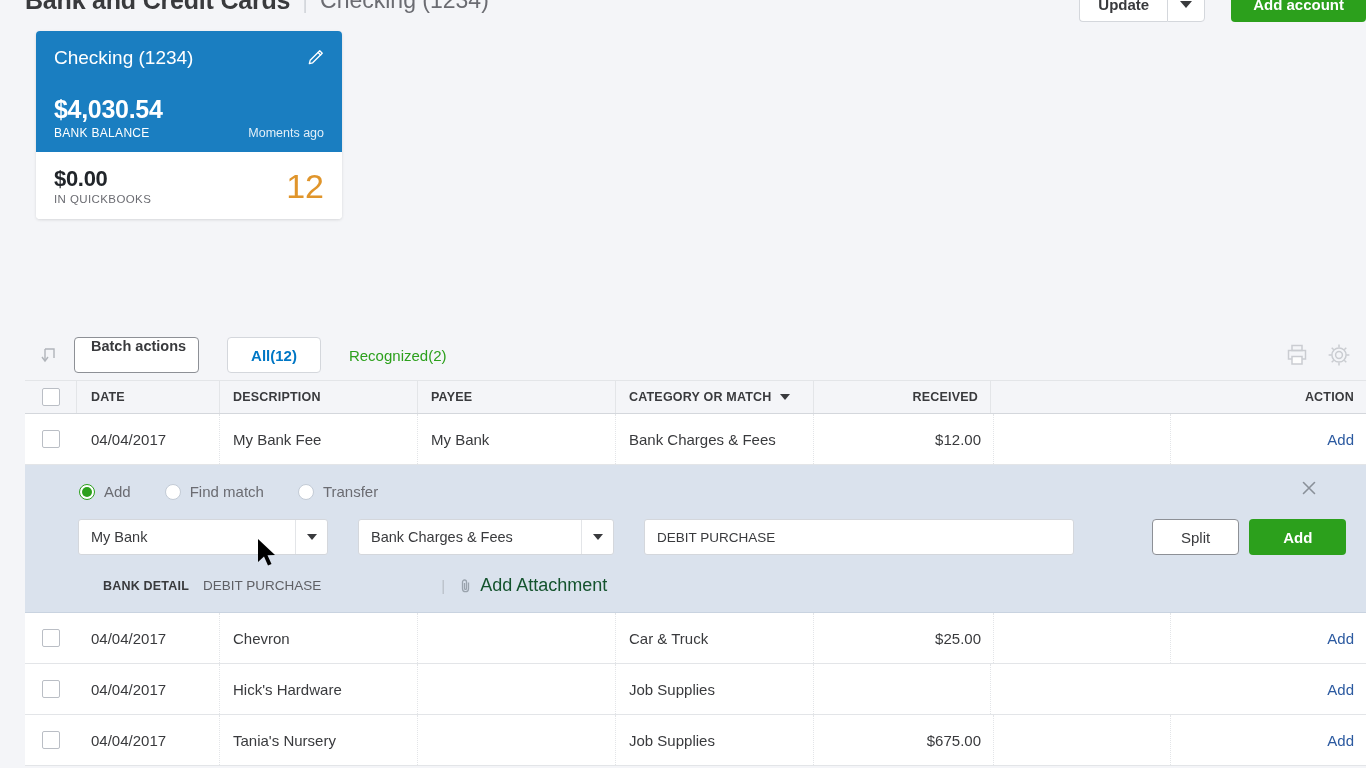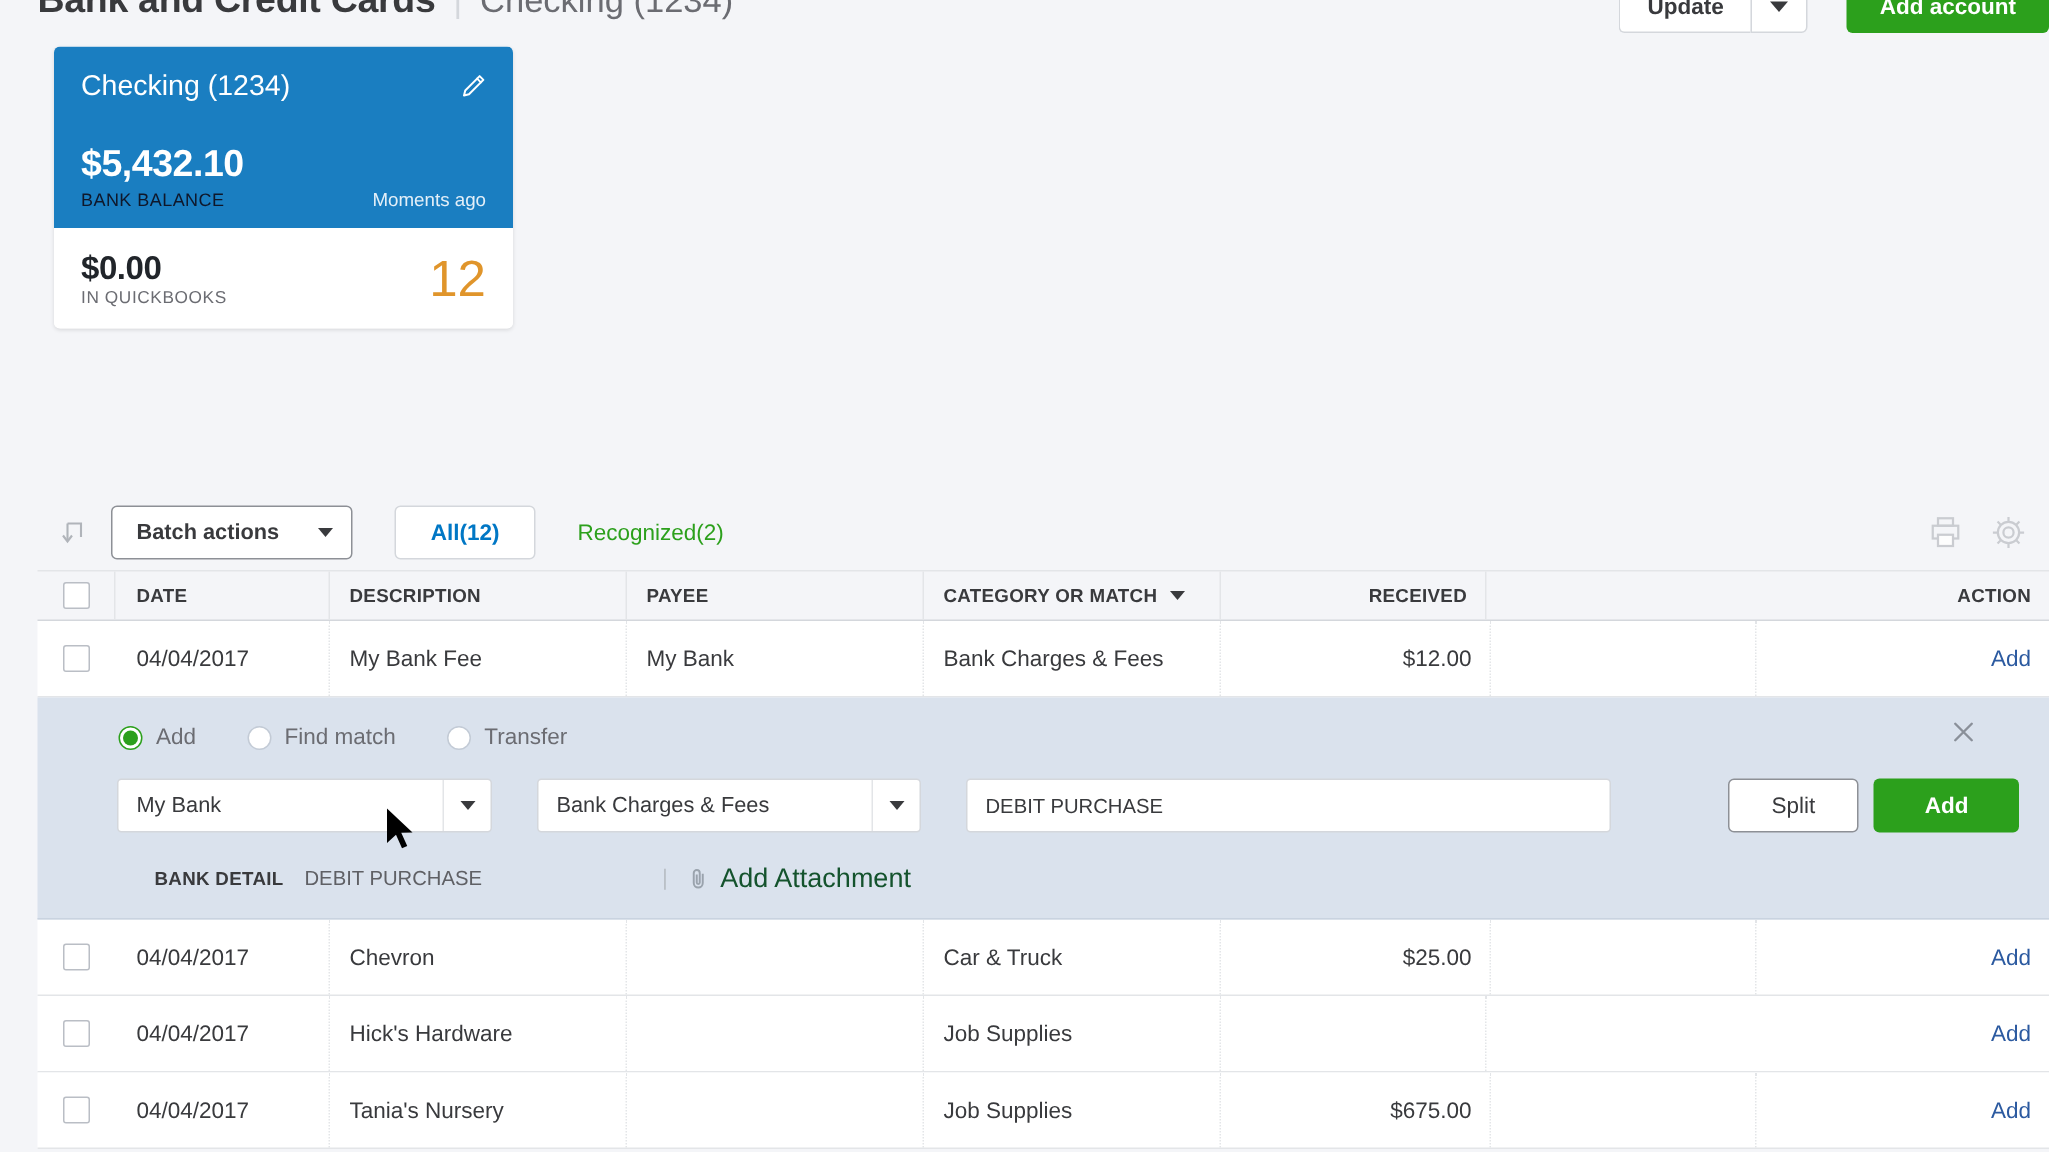--- a/index.html
+++ b/index.html
@@ -61,21 +61,21 @@
     background: #fff;
   }
   .acct-top { background: #1a7ec1; padding: 16px 18px 12px 18px; position: relative; }
   .acct-name { color: #fff; font-size: 19px; font-weight: 400; }
   .acct-edit {
     position: absolute; right: 16px; top: 16px;
     width: 20px; height: 20px; cursor: pointer;
   }
   .acct-balance { color: #fff; font-size: 25px; font-weight: bold; margin-top: 26px; letter-spacing: -0.3px;}
   .acct-meta { display: flex; justify-content: space-between; align-items: baseline; margin-top: 2px; }
-  .acct-meta-l { color: #0f172a; font-size: 12px; letter-spacing: .3px; }
+  .acct-meta-l { color: #ffffff; font-size: 12px; letter-spacing: .3px; }
   .acct-meta-r { color: #e3eff8; font-size: 12.5px; }
   .acct-bot { background: #fff; padding: 14px 18px 14px 18px; display: flex; justify-content: space-between; align-items: center; }
   .acct-qb-amt { font-size: 22px; font-weight: bold; color: #21252a; letter-spacing: -0.3px; }
   .acct-qb-lbl { font-size: 11.5px; color: #6b6c72; letter-spacing: .4px; margin-top: 1px; }
   .acct-count { font-size: 34px; color: #e0952b; font-weight: 400; line-height: 1; }
 
   
   .tabs {
     position: absolute; left: 0px; top: 246px; width: 1366px; height: 42px;
     border-bottom: 1px solid #e3e5e8;
@@ -95,21 +95,21 @@
   
   .toolbar {
     position: absolute; left: 0; top: 330px; width: 1366px; height: 50px;
     display: flex; align-items: center;
   }
   .filter-arrow { width: 26px; height: 26px; margin-left: 38px; }
   .btn-batch {
     margin-left: 10px; display: flex; align-items: center; gap: 26px;
     background: #fff; border: 1px solid #8d9096; border-radius: 4px;
     padding: 0 12px 0 16px; height: 36px; font-size: 14.5px;
-    font-weight: bold; color: #393a3d; cursor: pointer;
+    font-weight: bold; color: #393a3d; cursor: pointer; flex-direction: column;
   }
   .caret-sm {
     width: 0; height: 0; border-left: 5px solid transparent;
     border-right: 5px solid transparent; border-top: 6px solid #393a3d;
   }
   .pill-all {
     margin-left: 28px; background: #fff; border: 1px solid #d4d7dc; border-radius: 4px;
     height: 36px; display: flex; align-items: center; padding: 0 23px;
     font-size: 15px; color: #0077c5; font-weight: bold; cursor: pointer;
   }
@@ -243,21 +243,21 @@
 
   <div class="acct-card">
     <div class="acct-top">
       <div class="acct-name">Checking (1234)</div>
       <div class="acct-edit">
         <svg width="20" height="20" viewBox="0 0 24 24" fill="none" stroke="#ffffff" stroke-width="1.6" stroke-linecap="round" stroke-linejoin="round">
           <path d="M16.5 4.5l3 3L8 19l-4 1 1-4z"></path>
           <path d="M14.5 6.5l3 3"></path>
         </svg>
       </div>
-      <div class="acct-balance">$5,432.10</div>
+      <div class="acct-balance">$4,030.54</div>
       <div class="acct-meta">
         <span class="acct-meta-l">BANK BALANCE</span>
         <span class="acct-meta-r">Moments ago</span>
       </div>
     </div>
     <div class="acct-bot">
       <div>
         <div class="acct-qb-amt">$0.00</div>
         <div class="acct-qb-lbl">IN QUICKBOOKS</div>
       </div>

